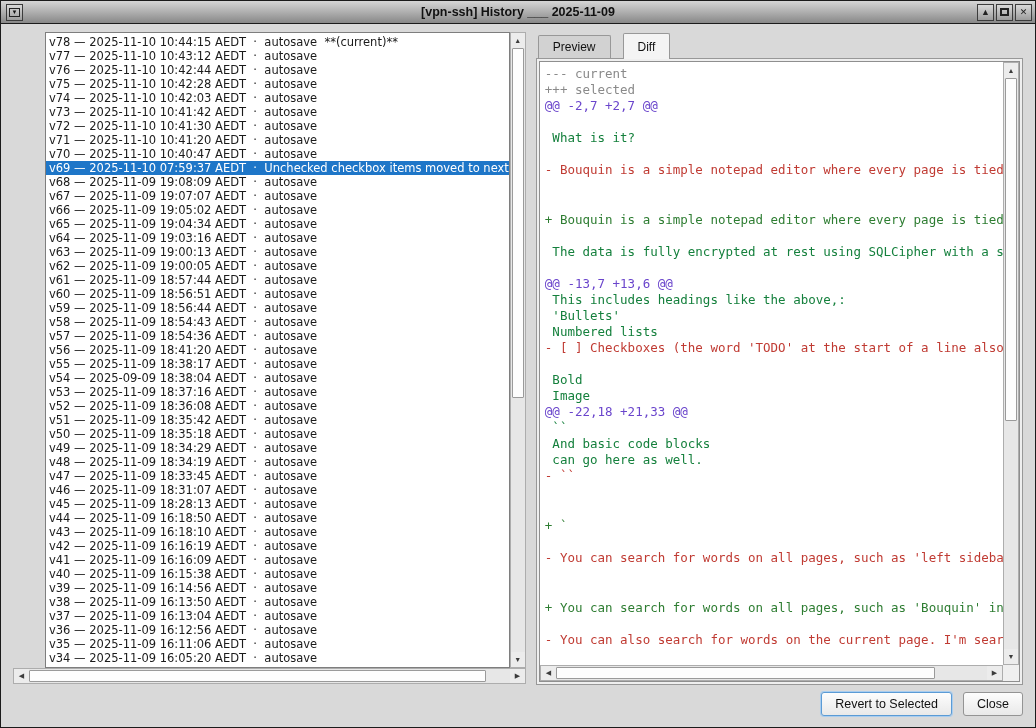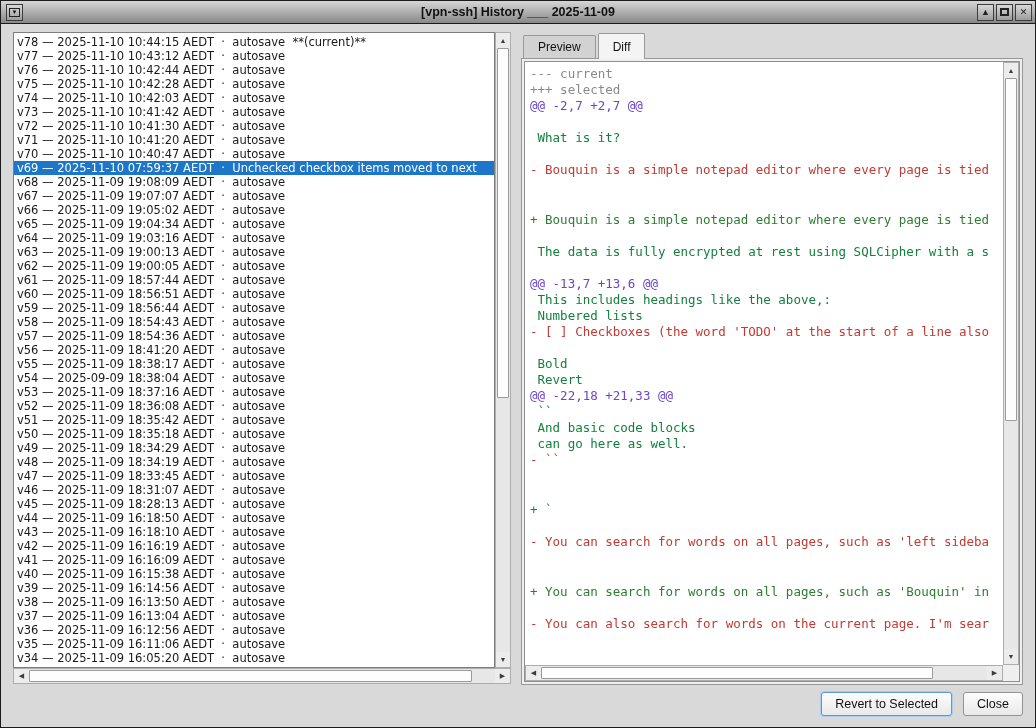--- a/index.html
+++ b/index.html
@@ -36,21 +36,21 @@
   .menu-box{
     width:11px; height:9px; border:1px solid #222;
     display:flex; align-items:center; justify-content:center;
     font-size:6px; color:#111;
   }
   .tb-max-glyph{ width:9px; height:8px; border:2px solid #222; }
   
   .main{ flex:1 1 auto; min-height:0; display:flex; gap:10px; padding:8px 12px 0 12px; }
   
   .left-col{ flex:0 0 498px; display:flex; flex-direction:column; }
-  .list-row{ display:flex; height:636px; }
+  .list-row{ display:flex; height:636px;margin-left:32px; }
   .listbox{
     flex:1 1 auto; background:#fff;
     border:1px solid #7e7e7e;
     overflow:hidden; padding-top:2px;
   }
   .vrow{
     height:14px; line-height:14px; padding-left:3px;
     font-family:"DejaVu Sans", sans-serif;
     font-size:11.5px; color:#1a1a1a;
     white-space:pre; overflow:hidden;
@@ -75,21 +75,21 @@
   .vscroll .sb-thumb{ left:1px; right:1px; }
   .hscroll .sb-thumb{ top:1px; bottom:1px; }
   
   .right-col{ flex:1 1 auto; display:flex; flex-direction:column; min-width:0; }
   .tabs{ flex:0 0 26px; display:flex; align-items:flex-end; padding-left:2px; position:relative; z-index:2; }
   .tab{
     font-size:12px; color:#111;
     background:#d2d2d2;
     border:1px solid #989898; border-bottom:none;
     padding:4px 14px 4px 14px;
-    margin-right:2px;
+    margin-right:12px;
     border-radius:2px 2px 0 0;
   }
   .tab.active{
     background:#f4f4f4;
     padding:6px 14px 5px 14px;
     margin-bottom:-1px;
   }
   .pane{
     flex:1 1 auto; min-height:0;
     border:1px solid #989898;
@@ -236,25 +236,26 @@
                 <div class="dline blank"></div>
                 <div class="dline ctx"> What is it?</div>
                 <div class="dline blank"></div>
                 <div class="dline del">- Bouquin is a simple notepad editor where every page is tied</div>
                 <div class="dline add">+ Bouquin is a simple notepad editor where every page is tied</div>
                 <div class="dline blank"></div>
                 <div class="dline ctx"> The data is fully encrypted at rest using SQLCipher with a s</div>
                 <div class="dline blank"></div>
                 <div class="dline hunk">@@ -13,7 +13,6 @@</div>
                 <div class="dline ctx"> This includes headings like the above,:</div>
+                <div class="dline ctx"> 'Bullets'</div>
                 <div class="dline ctx"> Numbered lists</div>
                 <div class="dline del">- [ ] Checkboxes (the word 'TODO' at the start of a line also</div>
                 <div class="dline blank"></div>
                 <div class="dline ctx"> Bold</div>
-                <div class="dline ctx"> Revert</div>
+                <div class="dline ctx"> Image</div>
                 <div class="dline hunk">@@ -22,18 +21,33 @@</div>
                 <div class="dline ctx"> ``</div>
                 <div class="dline ctx"> And basic code blocks</div>
                 <div class="dline ctx"> can go here as well.</div>
                 <div class="dline del">- ``</div>
                 <div class="dline add">+ `</div>
                 <div class="dline blank"></div>
                 <div class="dline del">- You can search for words on all pages, such as 'left sideba</div>
                 <div class="dline add">+ You can search for words on all pages, such as 'Bouquin' in</div>
                 <div class="dline blank"></div>

